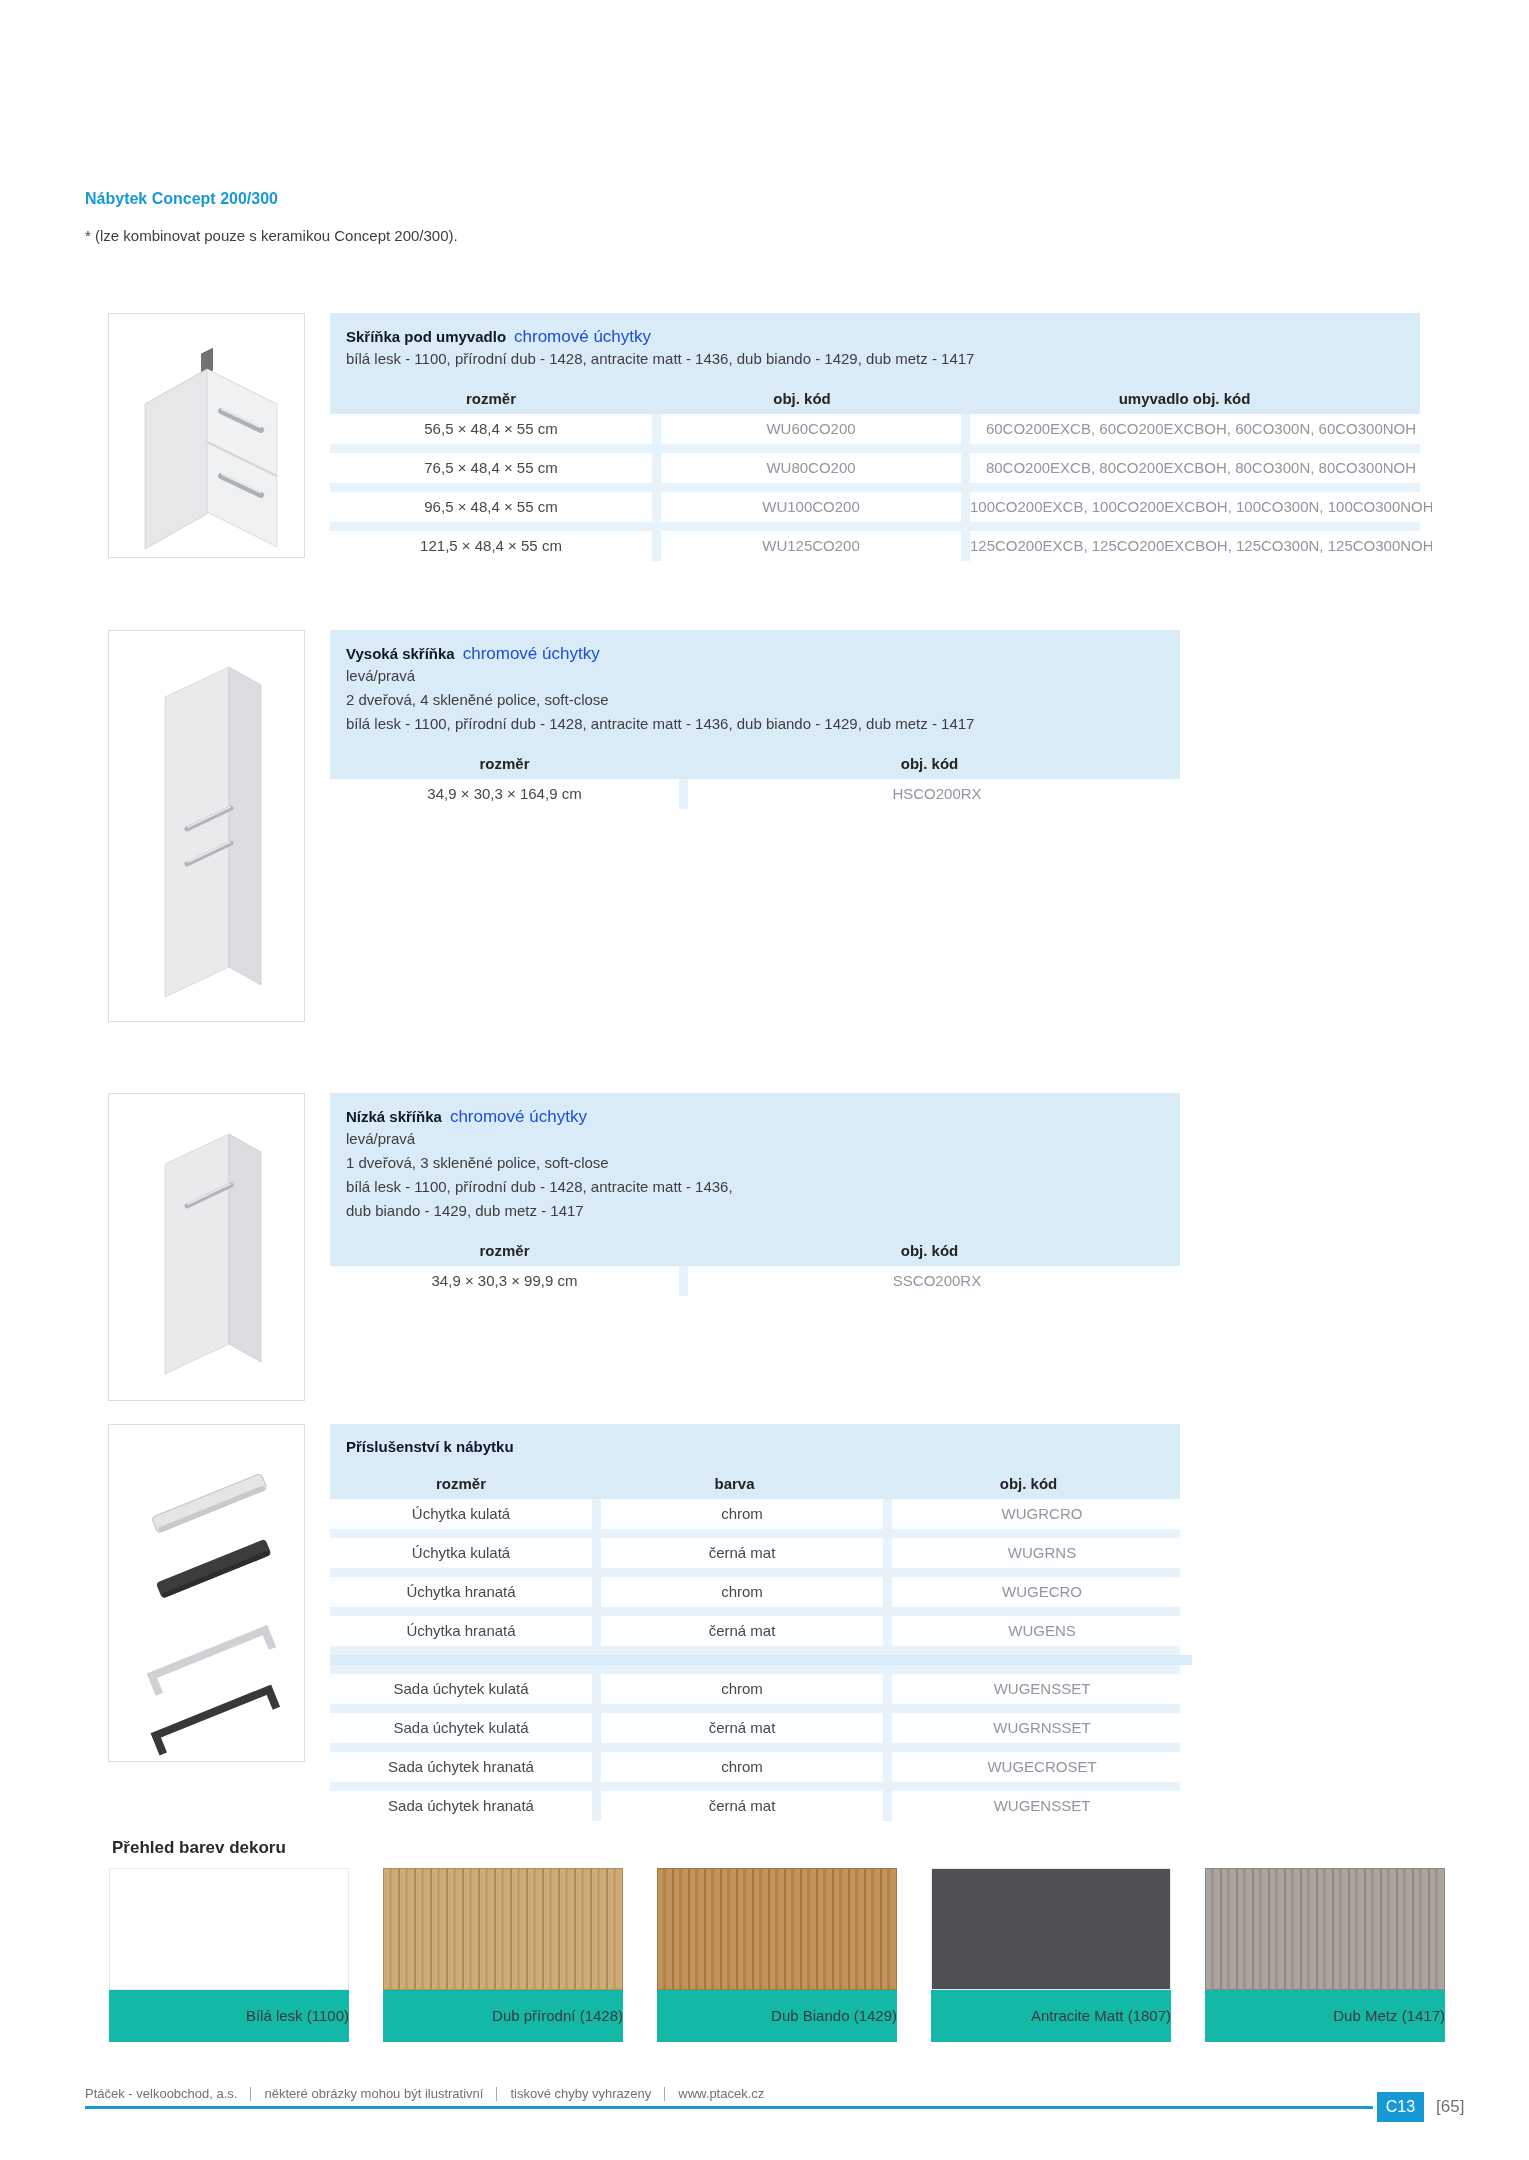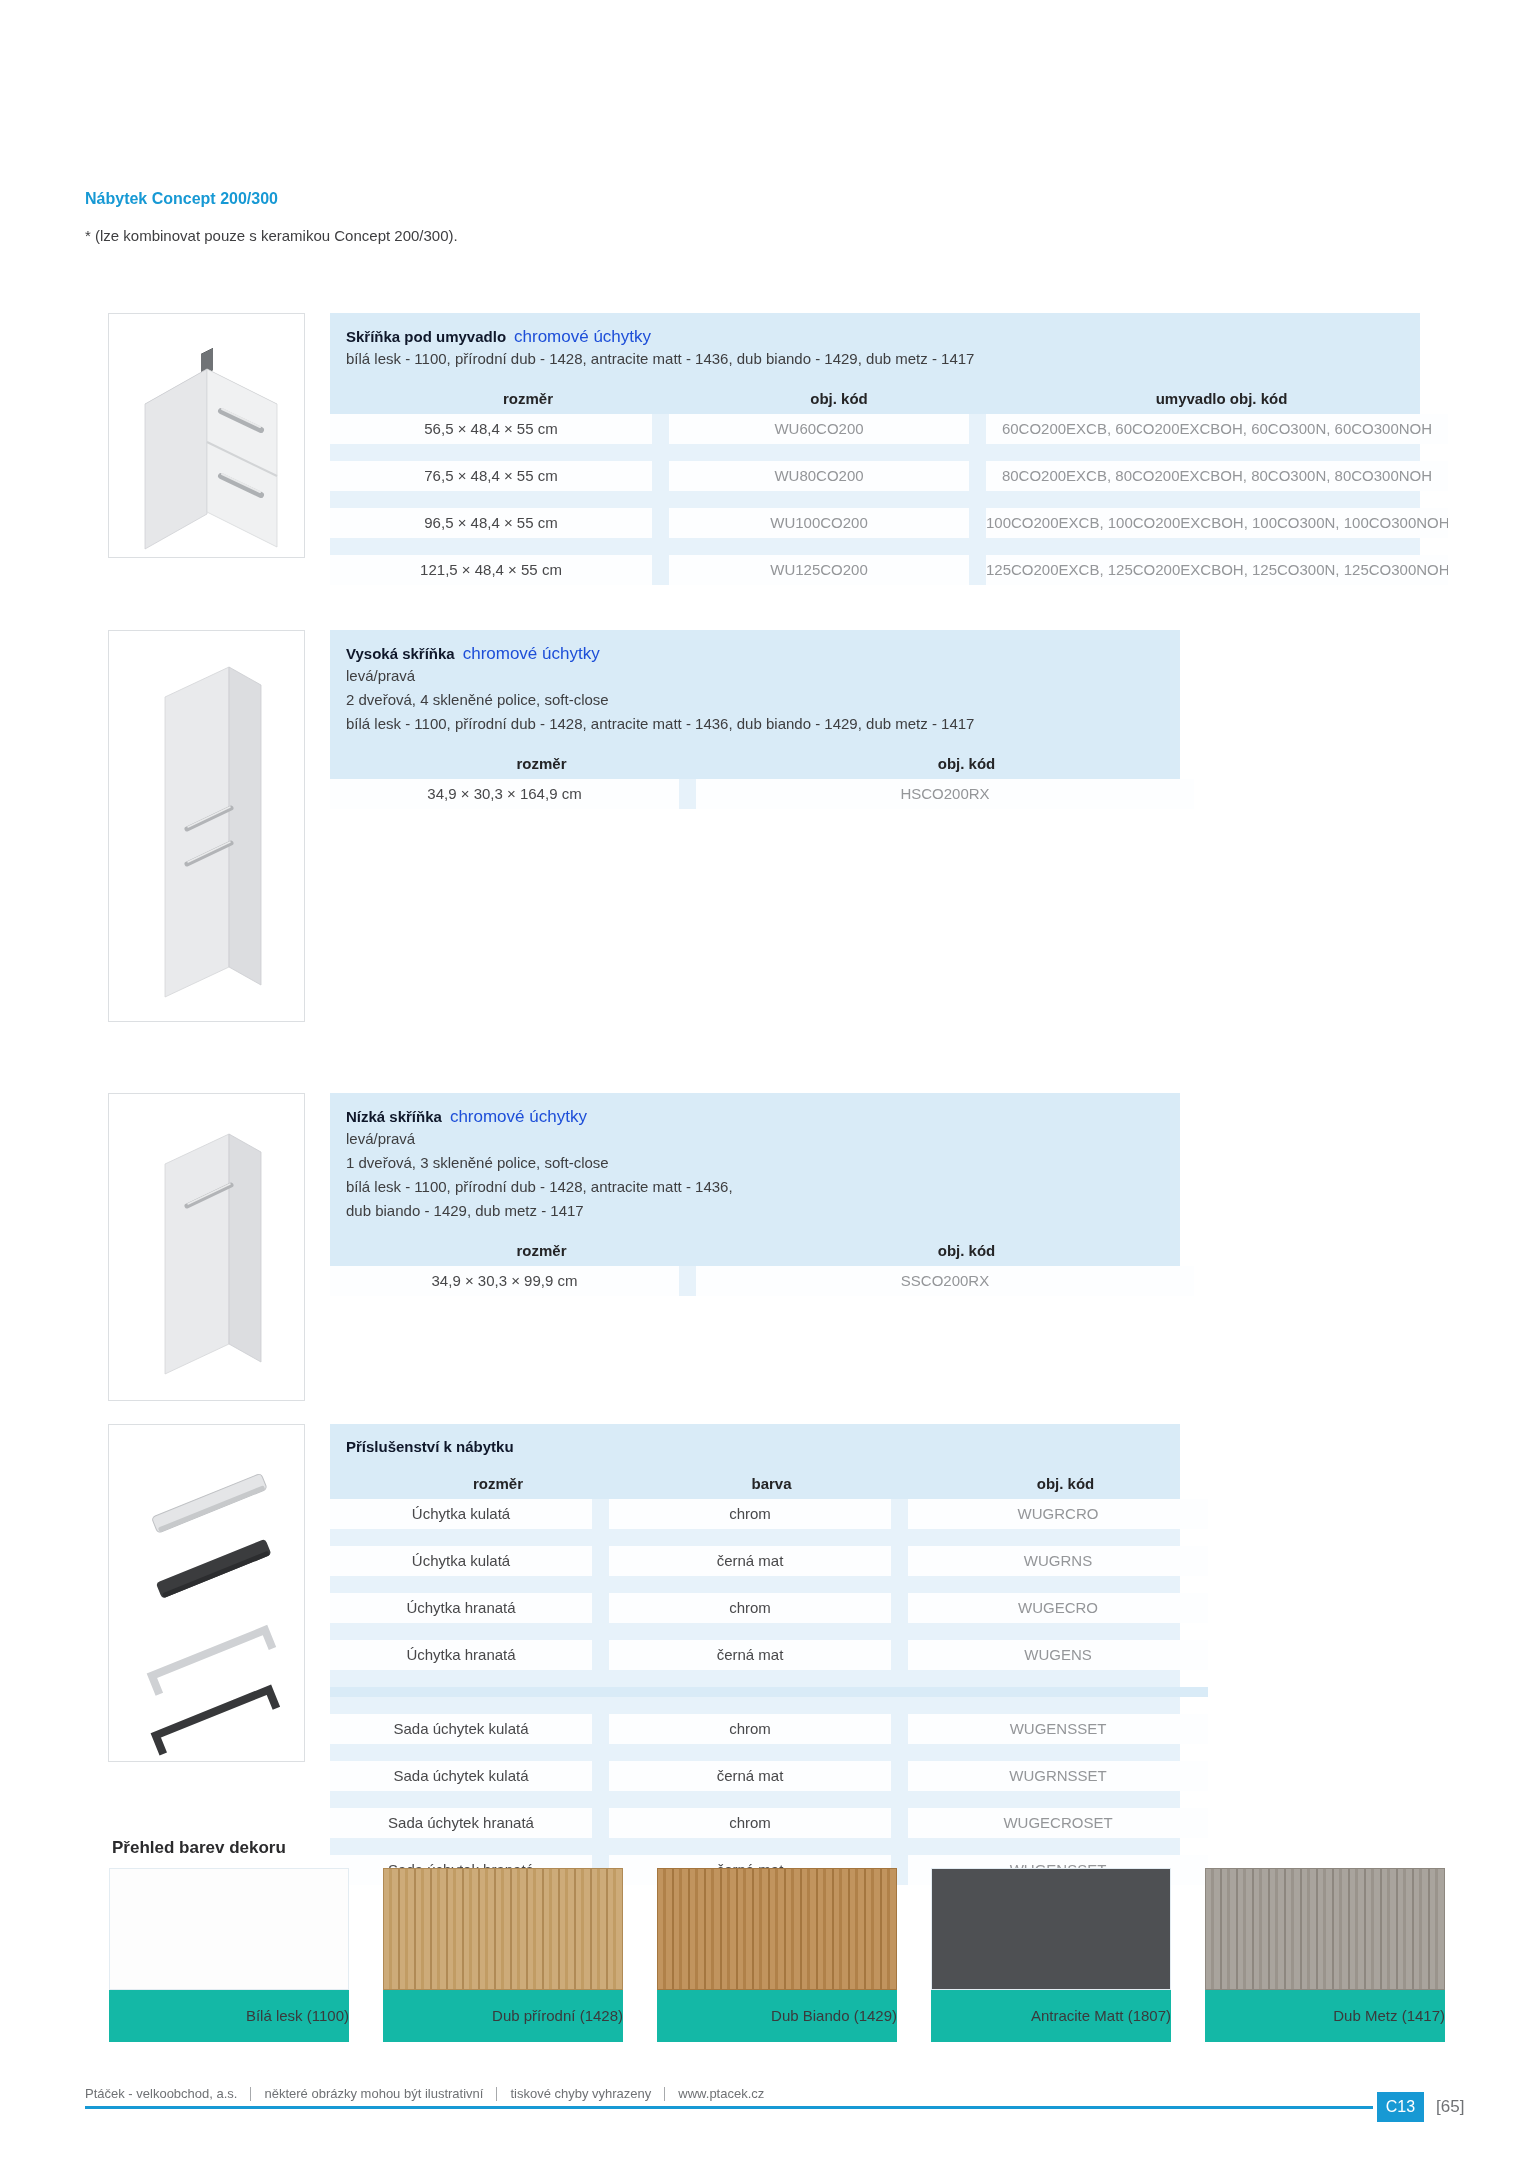--- a/index.html
+++ b/index.html
@@ -20,25 +20,25 @@
   #panel2 { top:630px; width:850px; }
   #panel3 { top:1093px; width:850px; }
   #panel4 { top:1424px; width:850px; }
 
   .panel-head { padding:14px 16px 0 16px; }
   .sec-title { font-size:15px; font-weight:bold; color:#0f172a; }
   .sec-suffix { font-size:17px; color:#1d4ed8; margin-left:8px; }
   .detail-line { font-size:15px; color:#3e3e40; line-height:24px; padding:0 16px; }
   .head-gap { height:11px; }
 
-  .tbl { display:grid; gap:17px; background:#e7f2fa; }
+  .tbl { display:grid; gap:9px; background:#e7f2fa; }
   .tbl-1 { grid-template-columns:322px 300px 462px; }
   .tbl-2 { grid-template-columns:349px 498px; }
   .tbl-4 { grid-template-columns:262px 282px 300px; }
-  .hdr-row { display:grid; height:32px; align-items:center;padding-left:37px; }
+  .hdr-row { display:grid; height:32px; align-items:center; }
   .hdr-1 { grid-template-columns:322px 300px 465px; }
   .hdr-2 { grid-template-columns:349px 501px; }
   .hdr-4 { grid-template-columns:262px 285px 303px; }
   .hdr-cell { text-align:center; font-size:15px; font-weight:bold; color:#242426; }
   .cell { height:30px; line-height:30px; text-align:center; font-size:15px; background:#fdfeff;
           white-space:nowrap; overflow:hidden; }
   .cell.dim { color:#48484a; }
   .cell.code { color:#949699; }
   .group-gap { height:10px; background:#d9ebf7; grid-column:1 / -1; }
 

